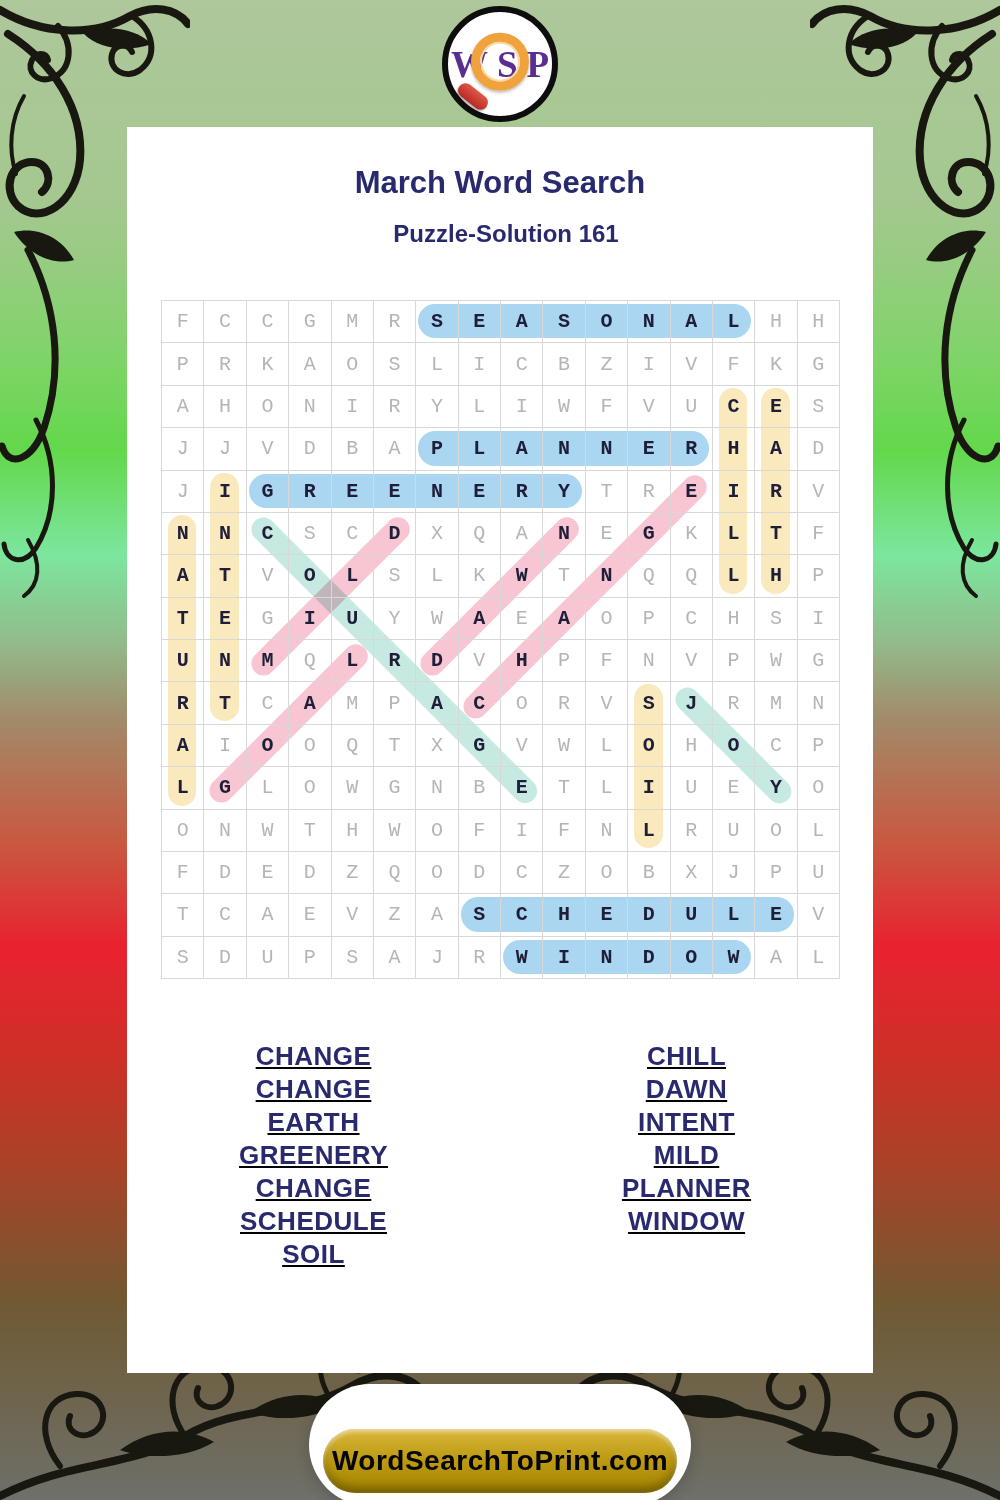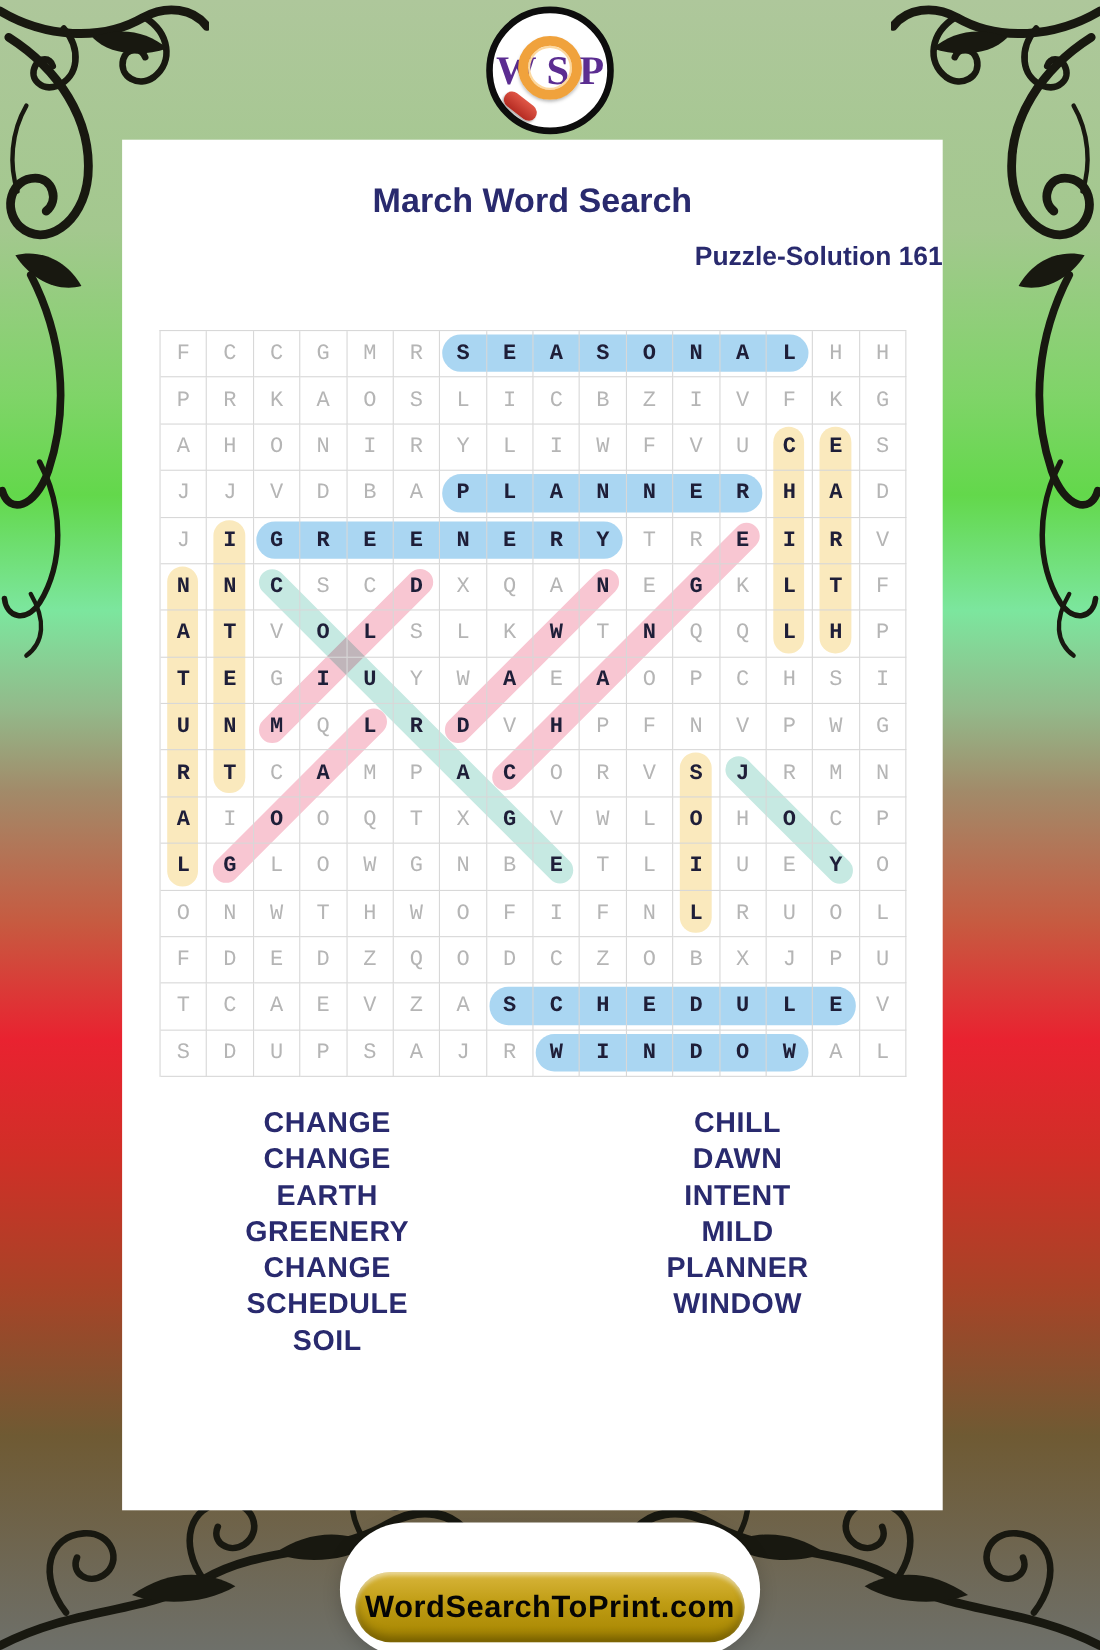--- a/index.html
+++ b/index.html
@@ -8,51 +8,51 @@
     background:linear-gradient(180deg,
       #aec79b 0%, #a3c88e 14%, #7fd468 24%, #63d84b 30%,
       #7ce69e 37%, #93b98a 43%, #a28a69 48%, #c75a40 56%,
       #e92230 63%, #d02f27 70%, #a84327 78%, #6f5a33 87%, #6e706a 100%);}
   .ornament{position:absolute;z-index:1;}
   .orn-tl{left:0;top:0;}
   .orn-tr{right:0;top:0;transform:scaleX(-1);}
   .orn-bl{left:0;bottom:0;}
   .orn-br{right:0;bottom:0;transform:scaleX(-1);}
 
-  .card{position:absolute;left:111px;top:127px;width:746px;height:1246px;
+  .card{position:absolute;left:127px;top:127px;width:746px;height:1246px;
     background:#ffffff;z-index:2;}
 
   .logo{position:absolute;left:50%;top:6px;transform:translateX(-50%);
     width:104px;height:104px;background:#ffffff;border:6px solid #0d0d0d;
     border-radius:50%;z-index:3;display:flex;align-items:center;justify-content:center;}
   .logo-letters{display:flex;align-items:center;gap:9px;
     font-family:"Liberation Serif",serif;font-weight:bold;font-size:37px;color:#5b2d91;}
   .lens{position:absolute;left:50%;top:50%;transform:translate(-50%,-54%);
     width:40px;height:40px;border:9px solid #f0a23c;border-radius:50%;
     box-shadow:inset 0 0 0 2px #fcd9a0, 0 2px 3px rgba(0,0,0,.25);}
   .lens-handle{position:absolute;left:8px;top:77px;width:34px;height:15px;
     background:linear-gradient(#e05747,#b52b22);border-radius:8px;
     transform:rotate(38deg);box-shadow:0 2px 2px rgba(0,0,0,.3);}
 
   .title{margin:38px 0 0 0;text-align:center;font-size:31px;font-weight:bold;color:#292a6e;}
-  .subtitle{margin:19px 0 0 12px;text-align:right;font-size:24px;font-weight:bold;color:#292a6e;}
+  .subtitle{margin:19px 0 0 12px;text-align:center;font-size:24px;font-weight:bold;color:#292a6e;}
 
   .grid-wrap{position:relative;width:678px;height:678px;margin:52px auto 0 auto;}
   .pill-layer{position:absolute;left:0;top:0;width:100%;height:100%;z-index:1;}
   .pill{position:absolute;mix-blend-mode:multiply;}
   .cells{position:absolute;left:0;top:0;width:100%;height:100%;z-index:2;
     display:grid;grid-template-columns:repeat(16,1fr);grid-template-rows:repeat(16,1fr);
     border-top:1px solid #d8d8d8;border-left:1px solid #d8d8d8;}
   .cell{display:flex;align-items:center;justify-content:center;
     border-right:1px solid #d8d8d8;border-bottom:1px solid #d8d8d8;
     font-family:"Liberation Mono","DejaVu Sans Mono",monospace;
     font-size:20px;color:#b5b5b5;}
   .cell.sol{color:#1e1e38;font-weight:bold;}
 
-  .words{display:flex;margin-top:26px;}
+  .words{display:flex;margin-top:62px;text-decoration:underline;}
   .word-col{flex:1;text-align:center;}
   .word-item{font-size:26px;line-height:33px;font-weight:bold;color:#292a6e;letter-spacing:.5px;}
 
   .footer-pill{position:absolute;left:50%;top:1384px;transform:translateX(-50%);
     width:382px;height:122px;background:#ffffff;border-radius:62px;z-index:3;
     box-shadow:0 4px 16px rgba(0,0,0,.18);}
   .footer-btn{position:absolute;left:14px;top:13px;right:14px;bottom:13px;
     background:linear-gradient(#d9b63c 0%,#bf9c13 45%,#a38300 100%);
     border-radius:48px;display:flex;align-items:center;justify-content:center;
     box-shadow:inset 0 3px 4px rgba(255,255,255,.5), inset 0 -6px 9px rgba(0,0,0,.28);

